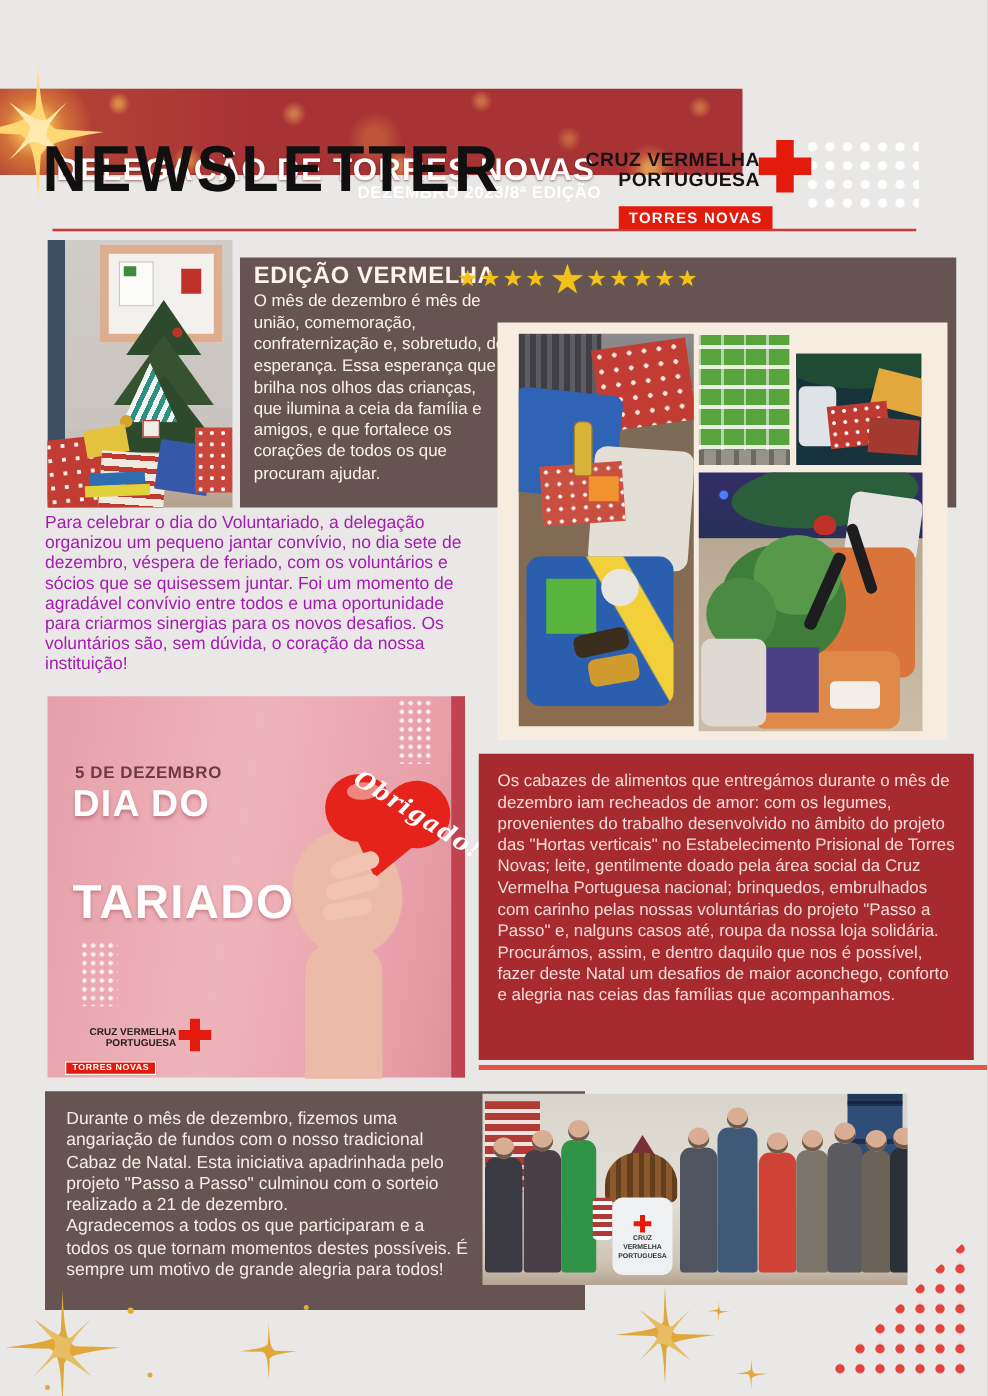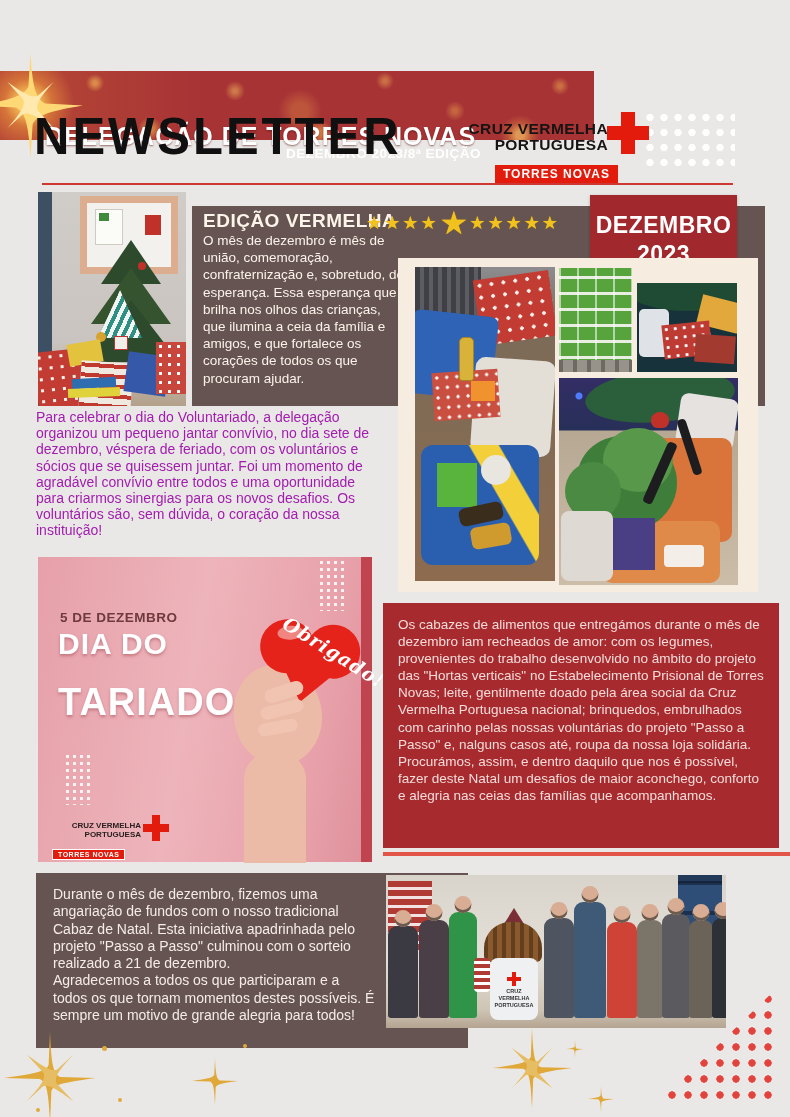--- a/index.html
+++ b/index.html
@@ -152,21 +152,21 @@
   
   #poster{left:38px;top:557px;width:334px;height:305px;
      background:linear-gradient(100deg,#e6a0a9 0,#eeb4bb 45%,#e8a1aa 80%,#dd8f99 100%);}
   #poster .edge{position:absolute;right:0;top:0;width:11px;height:100%;background:#bf4450;}
   .dotsq{position:absolute;background-image:radial-gradient(circle,rgba(255,255,255,.85) 1.5px,transparent 2px);background-size:7px 7px;}
   #poster-dots-tr{right:26px;top:2px;width:28px;height:52px;}
   #poster-dots-l{left:26px;top:196px;width:30px;height:52px;}
   #poster-date{left:22px;top:53px;font-size:13.5px;font-weight:800;color:#6e3a3c;letter-spacing:.5px;}
   #poster-l1{left:20px;top:70px;font-size:30px;font-weight:900;color:#fff;letter-spacing:1px;text-shadow:0 2px 3px rgba(160,70,80,.5);}
   #poster-l2{left:20px;top:100px;font-size:38px;font-weight:900;color:#fff;letter-spacing:1px;text-shadow:0 2px 3px rgba(160,70,80,.5);}
-  #poster-l3{left:20px;top:124px;font-size:38px;font-weight:900;color:#fff;letter-spacing:1px;text-shadow:0 2px 3px rgba(160,70,80,.5);}
+  #poster-l3{left:20px;top:144px;font-size:38px;font-weight:900;color:#fff;letter-spacing:1px;text-shadow:0 2px 3px rgba(160,70,80,.5);}
   
   #hand-fist{left:196px;top:108px;width:88px;height:100px;border-radius:46% 54% 48% 52%;background:#ecbba8;}
   #hand-arm{left:206px;top:196px;width:62px;height:110px;border-radius:26px 26px 0 0;background:#ecbba8;}
   #heart{left:218px;top:62px;width:104px;height:94px;transform:rotate(14deg);}
   #heart .lobe{position:absolute;width:54px;height:54px;border-radius:50%;background:#e5231b;}
   #heart .lobe.a{left:0;top:6px;}
   #heart .lobe.b{left:46px;top:0px;}
   #heart .body{position:absolute;left:4px;top:24px;width:94px;height:60px;background:#e5231b;
      clip-path:polygon(0 0,100% 0,52% 100%);}
   #heart .shine{position:absolute;left:14px;top:12px;width:26px;height:14px;border-radius:50%;background:rgba(255,255,255,.45);transform:rotate(-18deg);}
@@ -279,24 +279,20 @@
       <span class="star">★</span>
       <span class="star">★</span>
       <span class="star star-lg">★</span>
       <span class="star">★</span>
       <span class="star">★</span>
       <span class="star">★</span>
       <span class="star">★</span>
       <span class="star">★</span>
     </div>
   <div id="special-body" class="abs">O mês de dezembro é mês de união, comemoração, confraternização e, sobretudo, de esperança. Essa esperança que brilha nos olhos das crianças, que ilumina a ceia  da família e amigos, e que fortalece os corações de todos os que procuram ajudar.</div>
-  <div id="date-box" class="abs">
-    <div>DEZEMBRO</div>
-    <div>2023</div>
-  </div>
 
   <div id="cream-panel" class="abs"></div>
   <div id="ph-groceries" class="abs photo">
     <div class="radiator"></div>
       <div class="gift-top"></div>
       <div class="bag-mid"></div>
       <div class="sack"></div>
     <div class="gift-mid"></div>
       <div class="tag"></div>
       <div class="bottle"></div>

